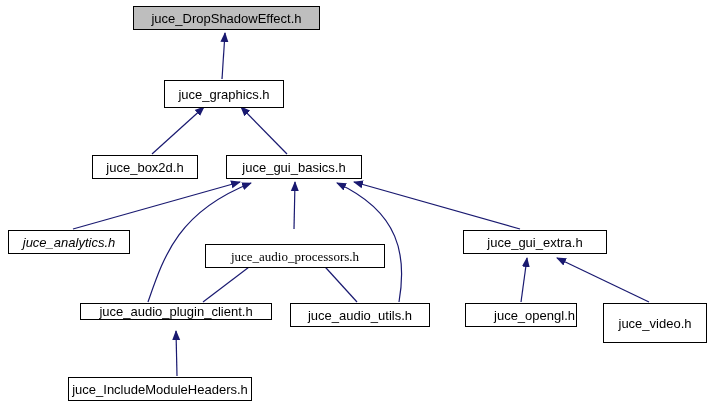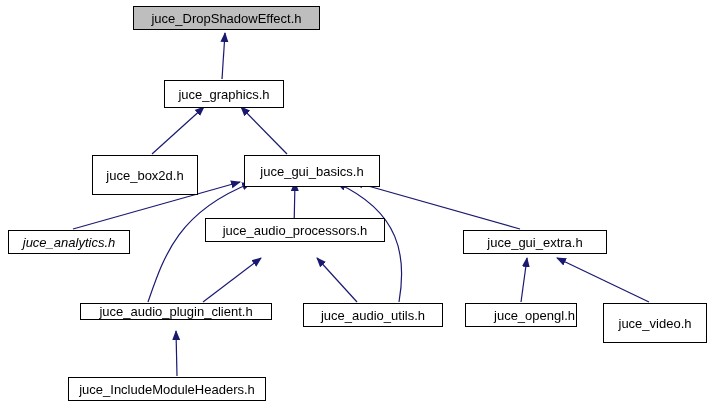--- a/index.html
+++ b/index.html
@@ -46,24 +46,24 @@
         <path d="M203,302 L261,258" class="edge" marker-end="url(#arrow)"></path>
         <path d="M357,302 L317,258" class="edge" marker-end="url(#arrow)"></path>
         <path d="M521,302 L527,258" class="edge" marker-end="url(#arrow)"></path>
         <path d="M649,302 L557,258" class="edge" marker-end="url(#arrow)"></path>
         <path d="M177,376 L176,331" class="edge" marker-end="url(#arrow)"></path>
       </g>
   </svg>
   <div>
       <div class="node root" style="left: 133px; top: 6px; width: 187px; height: 24px;">juce_DropShadowEffect.h</div>
       <div class="node" style="left: 157px; top: 80px; width: 120px; height: 28px; margin-left: 7px;">juce_graphics.h</div>
-      <div class="node" style="left: 92px; top: 155px; width: 106px; height: 40px;">juce_box2d.h</div>
-      <div class="node" style="left: 244px; top: 155px; width: 136px; height: 32px;">juce_gui_basics.h</div>
+      <div class="node" style="left: 92px; top: 155px; width: 106px; height: 24px;">juce_box2d.h</div>
+      <div class="node" style="left: 226px; top: 155px; width: 136px; height: 24px;">juce_gui_basics.h</div>
       <div class="node" style="left: 8px; top: 230px; width: 122px; height: 24px; font-style: italic;">juce_analytics.h</div>
-      <div class="node" style="left: 205px; top: 218px; width: 180px; height: 24px;">juce_audio_processors.h</div>
+      <div class="node" style="left: 205px; top: 244px; width: 180px; height: 24px; font-family: Liberation Serif, serif;">juce_audio_processors.h</div>
       <div class="node" style="left: 463px; top: 230px; width: 144px; height: 24px;">juce_gui_extra.h</div>
       <div class="node" style="left: 80px; top: 303px; width: 192px; height: 17px;">juce_audio_plugin_client.h</div>
-      <div class="node" style="left: 303px; top: 303px; width: 140px; height: 24px;">juce_audio_utils.h</div>
+      <div class="node" style="left: 290px; top: 303px; width: 140px; height: 24px;">juce_audio_utils.h</div>
       <div class="node" style="left: 465px; top: 303px; width: 112px; height: 24px; padding-left: 27px;">juce_opengl.h</div>
       <div class="node" style="left: 603px; top: 303px; width: 104px; height: 40px;">juce_video.h</div>
-      <div class="node" style="left: 68px; top: 377px; width: 198px; height: 24px;">juce_IncludeModuleHeaders.h</div>
+      <div class="node" style="left: 68px; top: 377px; width: 184px; height: 24px;">juce_IncludeModuleHeaders.h</div>
     </div>
 </div>
 
 </body></html>

